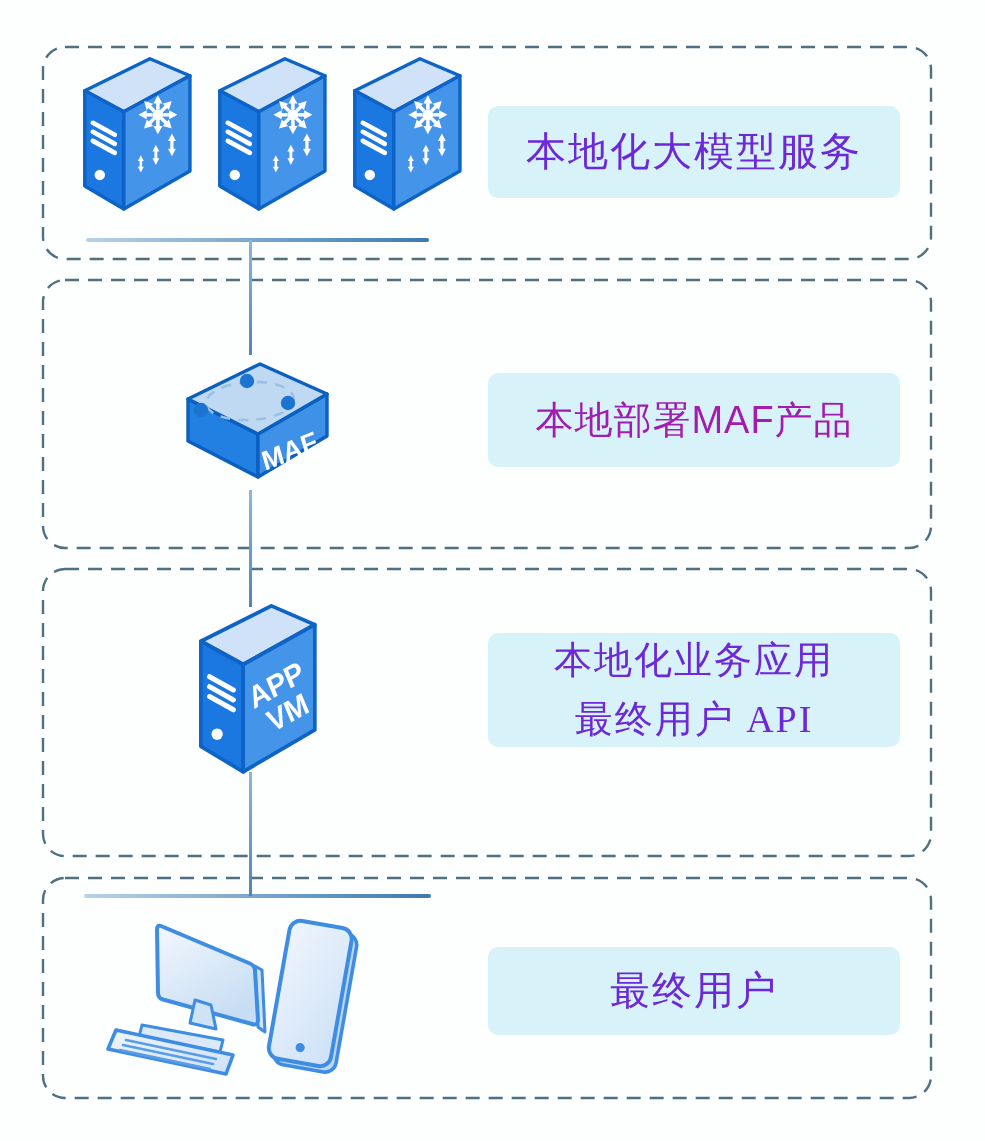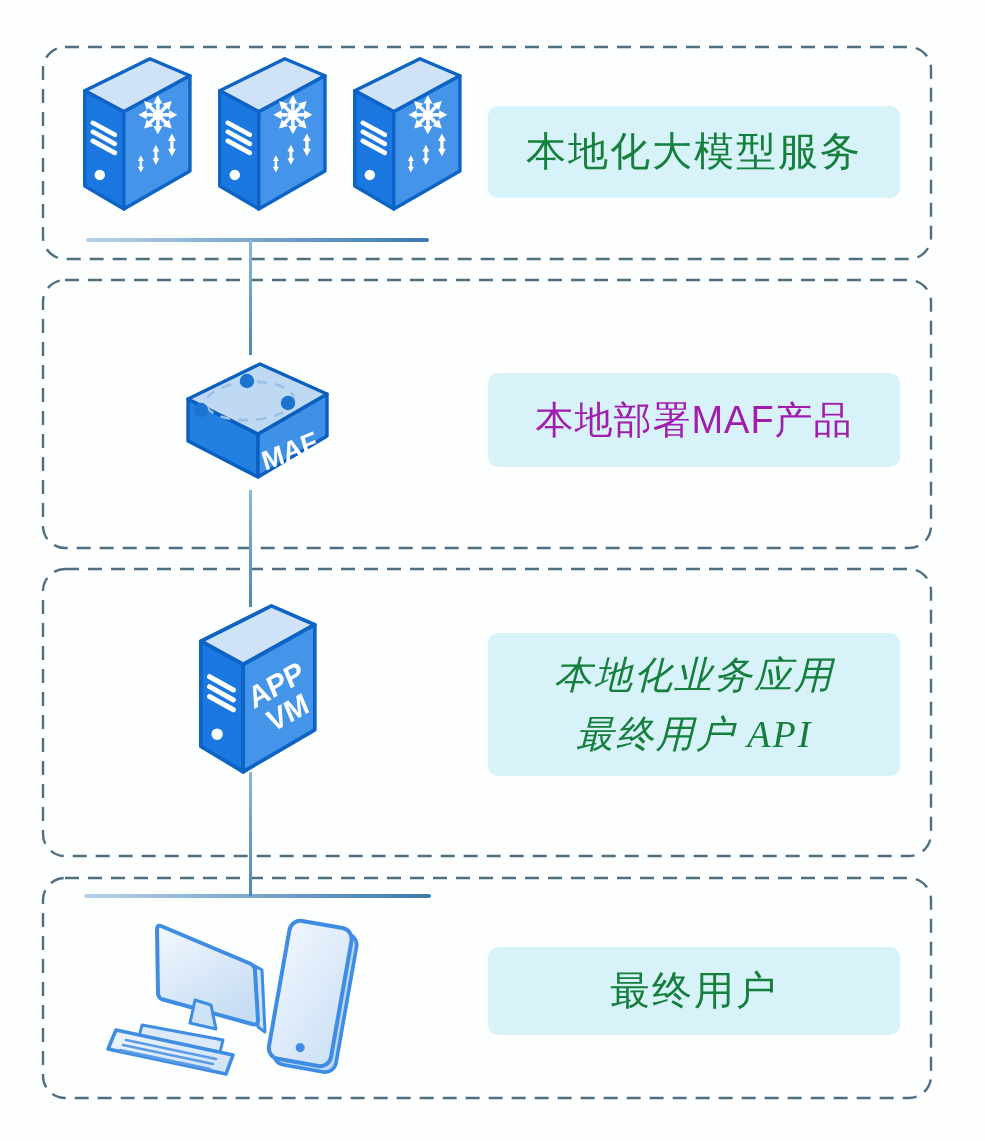--- a/index.html
+++ b/index.html
@@ -3,25 +3,25 @@
 <meta charset="utf-8">
 <style>
   html,body{margin:0;padding:0;background:#ffffff;}
   .canvas{position:relative;width:985px;height:1141px;background:#fdfefe;overflow:hidden;
           font-family:"Liberation Sans","DejaVu Sans",sans-serif;}
   .abs{position:absolute;}
   svg{display:block;}
   .box-frame{position:absolute;left:40px;top:0;width:905px;height:1141px;pointer-events:none;}
   .label-box{position:absolute;left:488px;width:412px;background:#d7f3f9;border-radius:10px;
              display:flex;flex-direction:column;align-items:center;justify-content:center;text-align:center;}
-  .serif-label{font-family:"Liberation Serif","DejaVu Serif",serif;color:#15803d;
+  .serif-label{font-family:"Liberation Serif","DejaVu Serif",serif;color:#6d28d9;
                font-size:40px;letter-spacing:2px;line-height:1.5;}
   .lb1{top:106px;height:92px;}
   .lb2{top:373px;height:94px;}
-  .lb3{top:633px;height:143px;font-style:italic;}
+  .lb3{top:633px;height:114px;}
   .lb3 .serif-label{font-size:38px;line-height:1.55;}
   .lb4{top:947px;height:88px;}
   .highlight-label{font-family:"Liberation Sans","DejaVu Sans",sans-serif;font-weight:normal;
                    color:#a21caf;font-size:38px;letter-spacing:1px;}
   .vline{position:absolute;width:3px;background:linear-gradient(#8db6da,#4e86b4);}
   .bus{position:absolute;height:4px;border-radius:2px;background:linear-gradient(90deg,#b7d2ea,#3c79ae);}
 </style>
 </head>
 <body>
 

